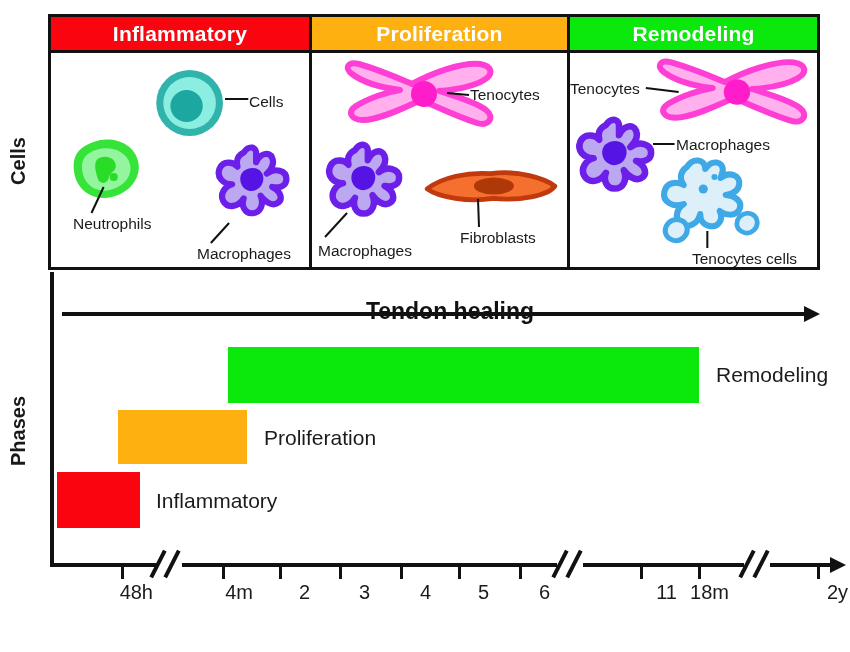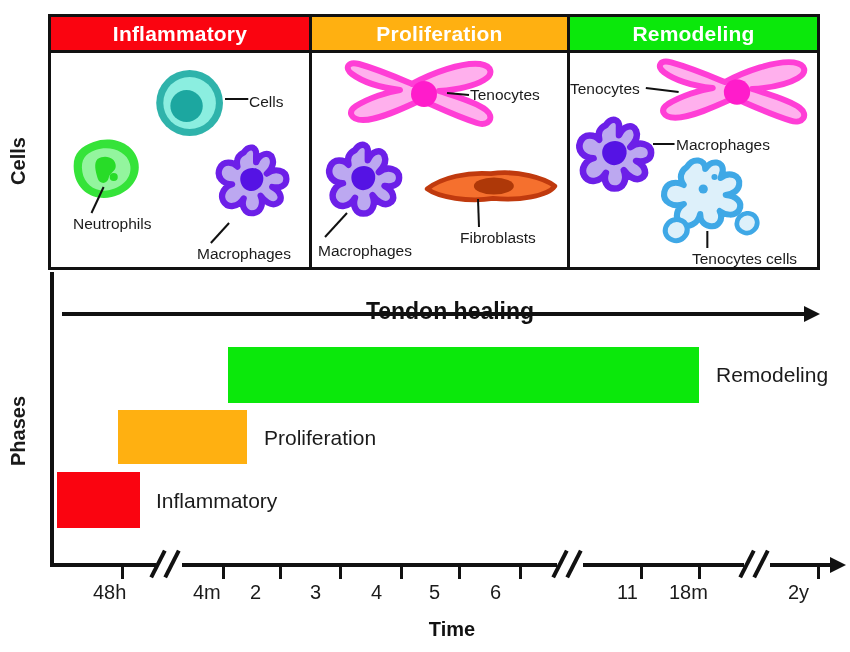--- a/index.html
+++ b/index.html
@@ -41,21 +41,21 @@
 
   
   .bar { position:absolute; }
   .bar-remodeling   { left:228px; top:347px; width:471px; height:56px; }
   .bar-proliferation{ left:118px; top:410px; width:129px; height:54px; }
   .bar-inflammatory { left:57px;  top:472px; width:83px;  height:56px; }
   .bar-label { position:absolute; font-size:21px; color:#1b1b1b; white-space:nowrap; }
 
   
   .tick-mark { position:absolute; top:567px; width:3px; height:12px; background:#111; }
-  .tick-label { position:absolute; top:581px; width:60px; text-align:left; font-size:20px; color:#1b1b1b; }
+  .tick-label { position:absolute; top:581px; width:60px; text-align:right; font-size:20px; color:#1b1b1b; }
   .axis-break { position:absolute; top:558px; width:26px; height:14px; background:#fff; }
   .break-slash { position:absolute; top:549px; width:4px; height:30px; background:#111; transform:rotate(27deg); }
 
   .time-label { position:absolute; left:402px; top:618px; width:100px; text-align:center;
                 font-weight:bold; font-size:20px; color:#111; }
 </style>
 </head>
 <body>
 
 <svg width="0" height="0" style="position:absolute" aria-hidden="true">
@@ -196,15 +196,14 @@
   <div class="axis-break" style="left:156px"></div>
   <div class="break-slash" style="left:156px"></div>
   <div class="break-slash" style="left:170px"></div>
   <div class="axis-break" style="left:557px"></div>
   <div class="break-slash" style="left:558px"></div>
   <div class="break-slash" style="left:572px"></div>
   <div class="axis-break" style="left:744px"></div>
   <div class="break-slash" style="left:745px"></div>
   <div class="break-slash" style="left:759px"></div>
 
-  <div class="time-label">Time</div>
 
 </div>
 
 </body></html>

